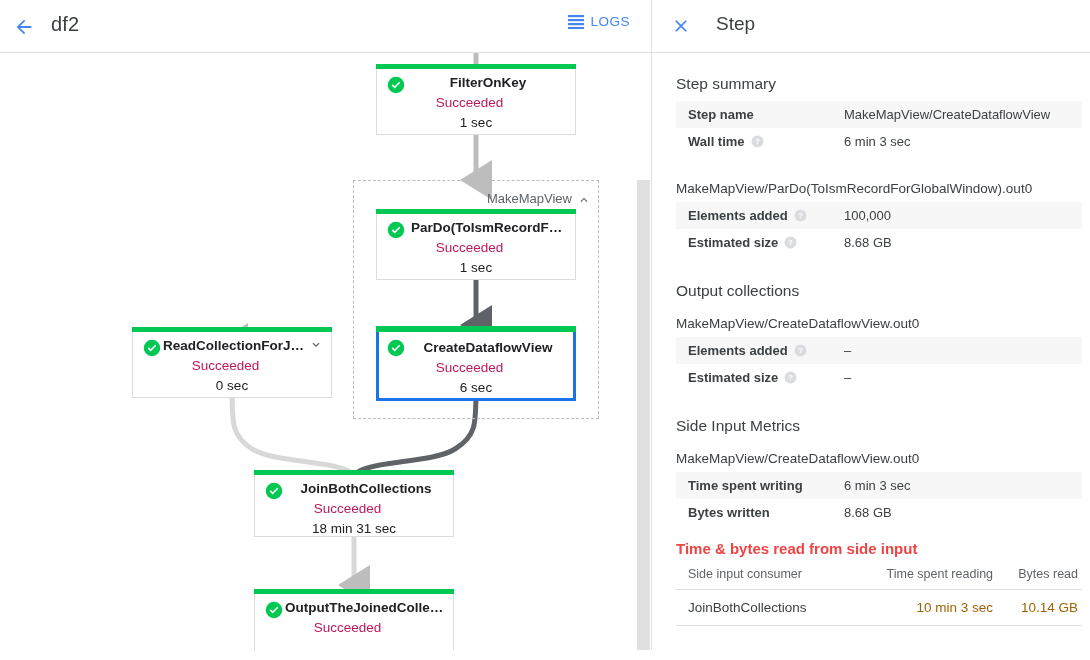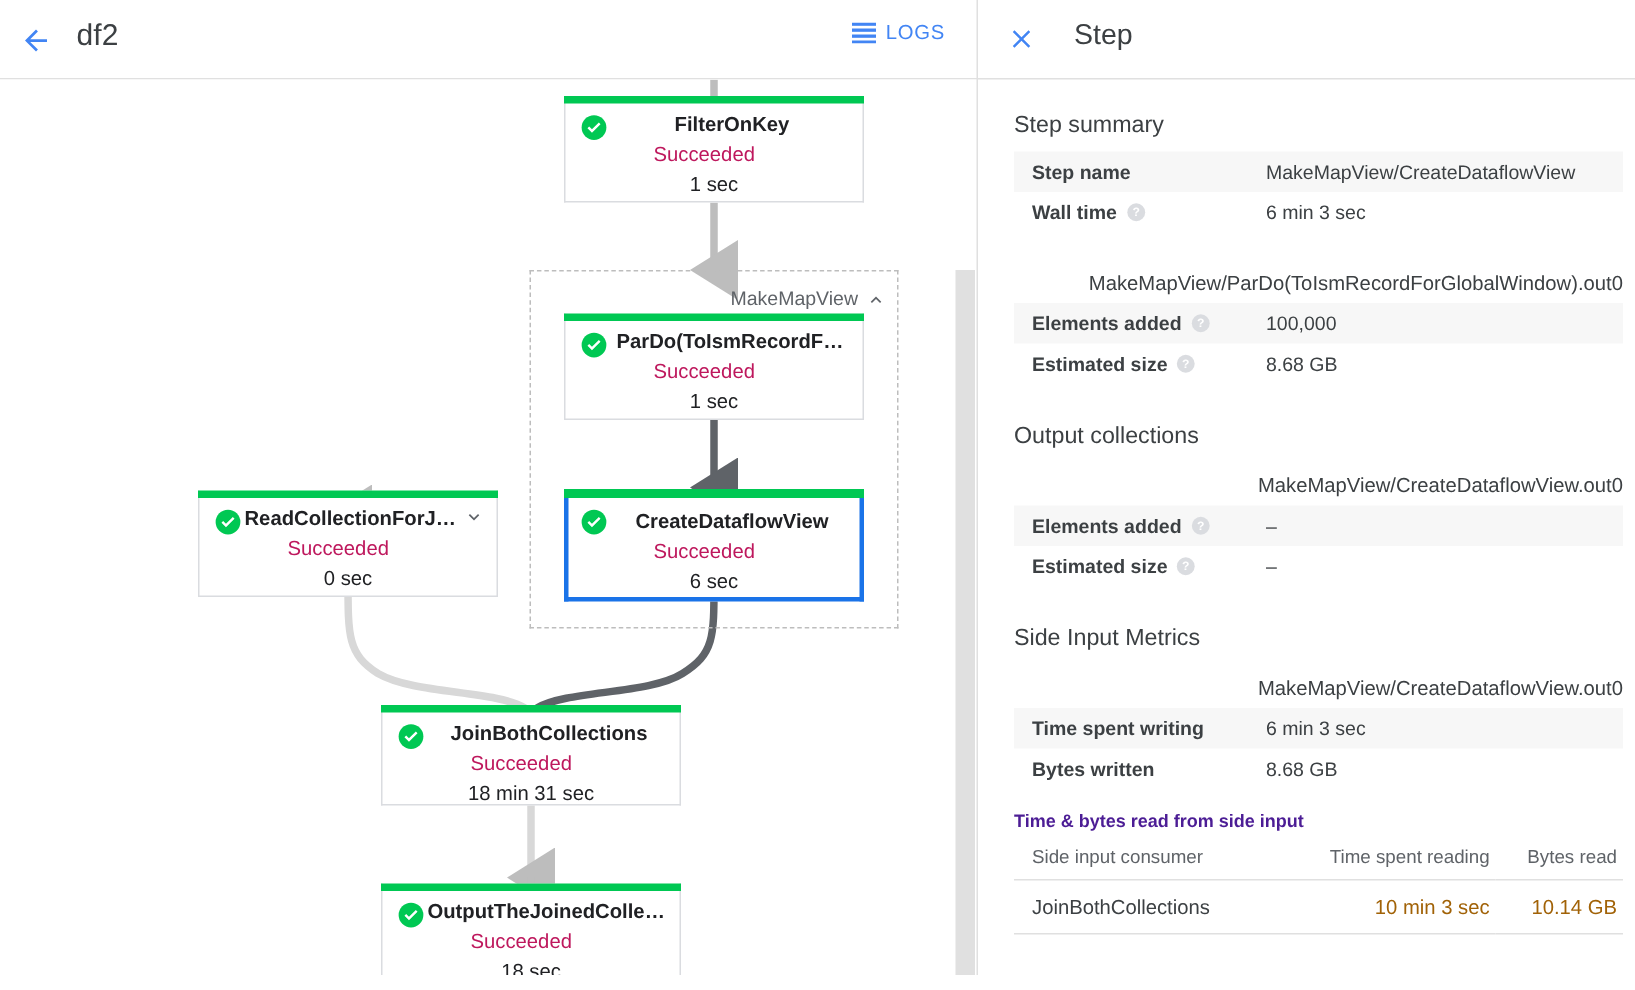--- a/index.html
+++ b/index.html
@@ -144,53 +144,52 @@
   #close-btn {
     position: absolute; left: 17px; top: 14px;
     width: 24px; height: 24px; cursor: pointer;
     display: flex; align-items: center; justify-content: center;
   }
   #rp-title {
     position: absolute; left: 64px; top: 13px;
     font-size: 19px; color: #3c4043;
   }
 
-  #rp-body { padding: 22px 8px 0 24px; }
+  #rp-body { padding: 22px 20px 0 24px; }
 
   .sec-h {
     font-size: 15.5px; color: #3c4043;
     margin: 0 0 8px 0; font-weight: normal;
   }
   .sec-h.small-gap { margin-bottom: 5px; }
 
   .coll-name {
     font-size: 13.5px; color: #3c4043;
     margin: 16px 0 6px 0;
-    text-align: right;
   }
 
   table.kv { border-collapse: collapse; width: 406px; margin-bottom: 26px; }
   table.kv tr.odd td { background: #f7f7f7; }
   table.kv td {
     padding: 6px 0 6px 12px;
     font-size: 13px; color: #3c4043;
     vertical-align: middle;
   }
   table.kv td.k { font-weight: bold; width: 168px; white-space: nowrap; }
   table.kv td.v { color: #3c4043; padding-left: 0; }
 
   .help {
     display: inline-block; vertical-align: -2px;
     margin-left: 6px; width: 13px; height: 13px;
     cursor: pointer;
   }
 
   
   .sub-h {
-    font-size: 12px; font-weight: bold; color: #4c1d95;
+    font-size: 15px; font-weight: bold; color: #ef4444;
     margin: 4px 0 2px 0;
   }
   table.si { border-collapse: collapse; width: 406px; margin-top: 2px; }
   table.si th {
     font-size: 12.5px; font-weight: normal; color: #5f6368;
     text-align: left; padding: 8px 0 8px 12px;
     border-bottom: 1px solid #e0e0e0;
   }
   table.si th.r, table.si td.r { text-align: right; padding-right: 4px; padding-left: 0;}
   table.si td {
@@ -320,21 +319,20 @@
       </div>
 
       <div class="node" style="left:254px; top:536px; width:200px; height:67px;padding-left:44px;">
         <div class="topbar-accent"></div>
         <svg class="check" viewBox="0 0 24 24">
           <circle cx="12" cy="12" r="11" fill="#00c853"></circle>
           <path fill="#fff" d="M10.2 16.6l-4-4 1.5-1.5 2.5 2.5 6.1-6.1 1.5 1.5z"></path>
         </svg>
         <div class="nm" style="left:30px; right:8px;">OutputTheJoinedCollec…</div>
         <div class="st">Succeeded</div>
-        <div class="tm">18 sec</div>
       </div>
 
       <div id="graph-scrollbar"></div>
     </div>
 
     <div id="divider"></div>
   </div>
 
   <div id="right-pane">
 

